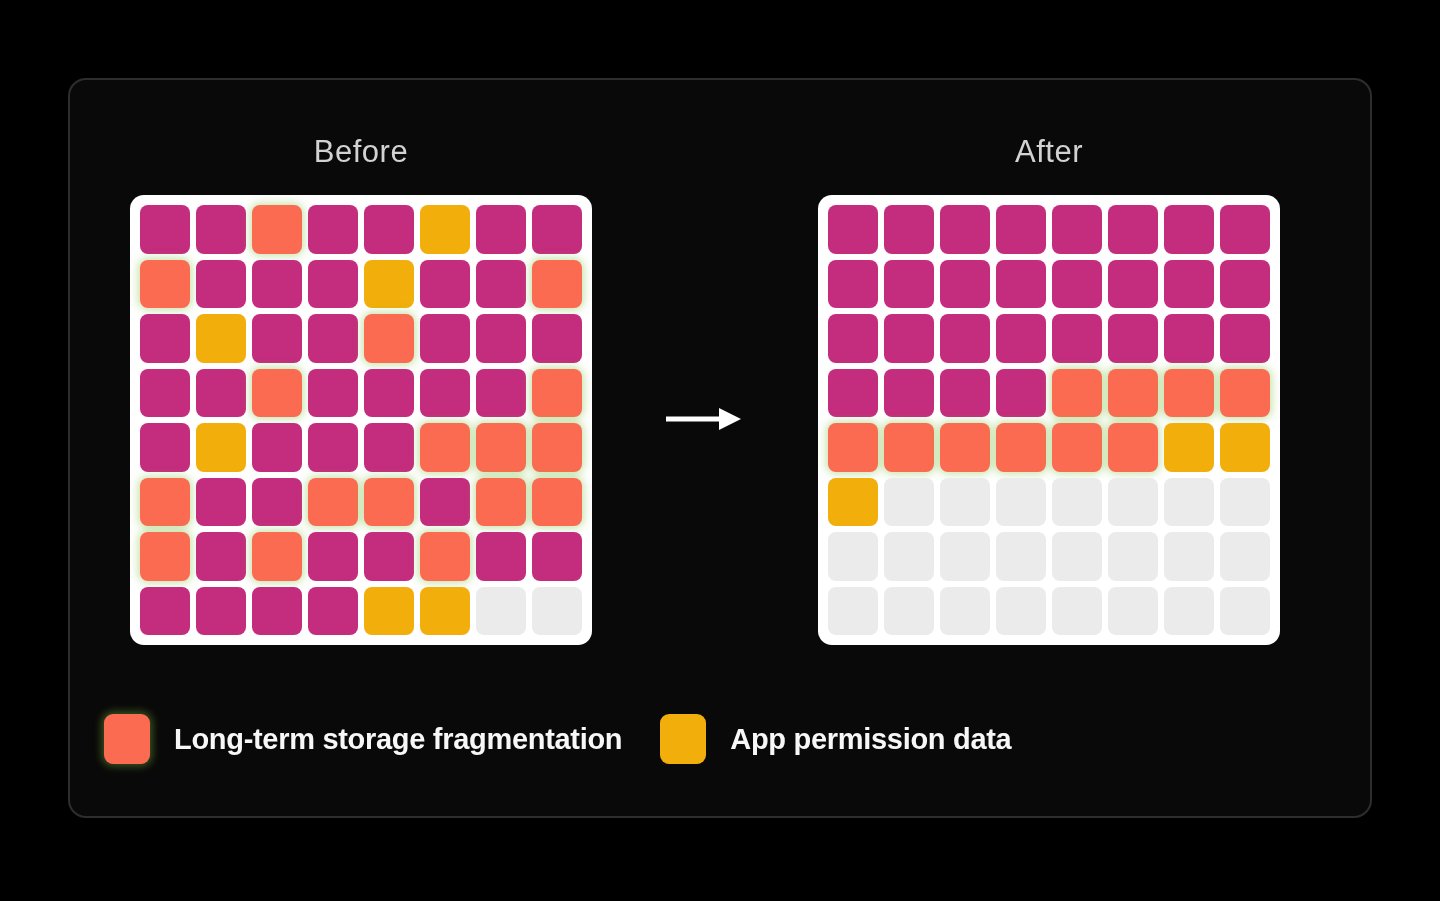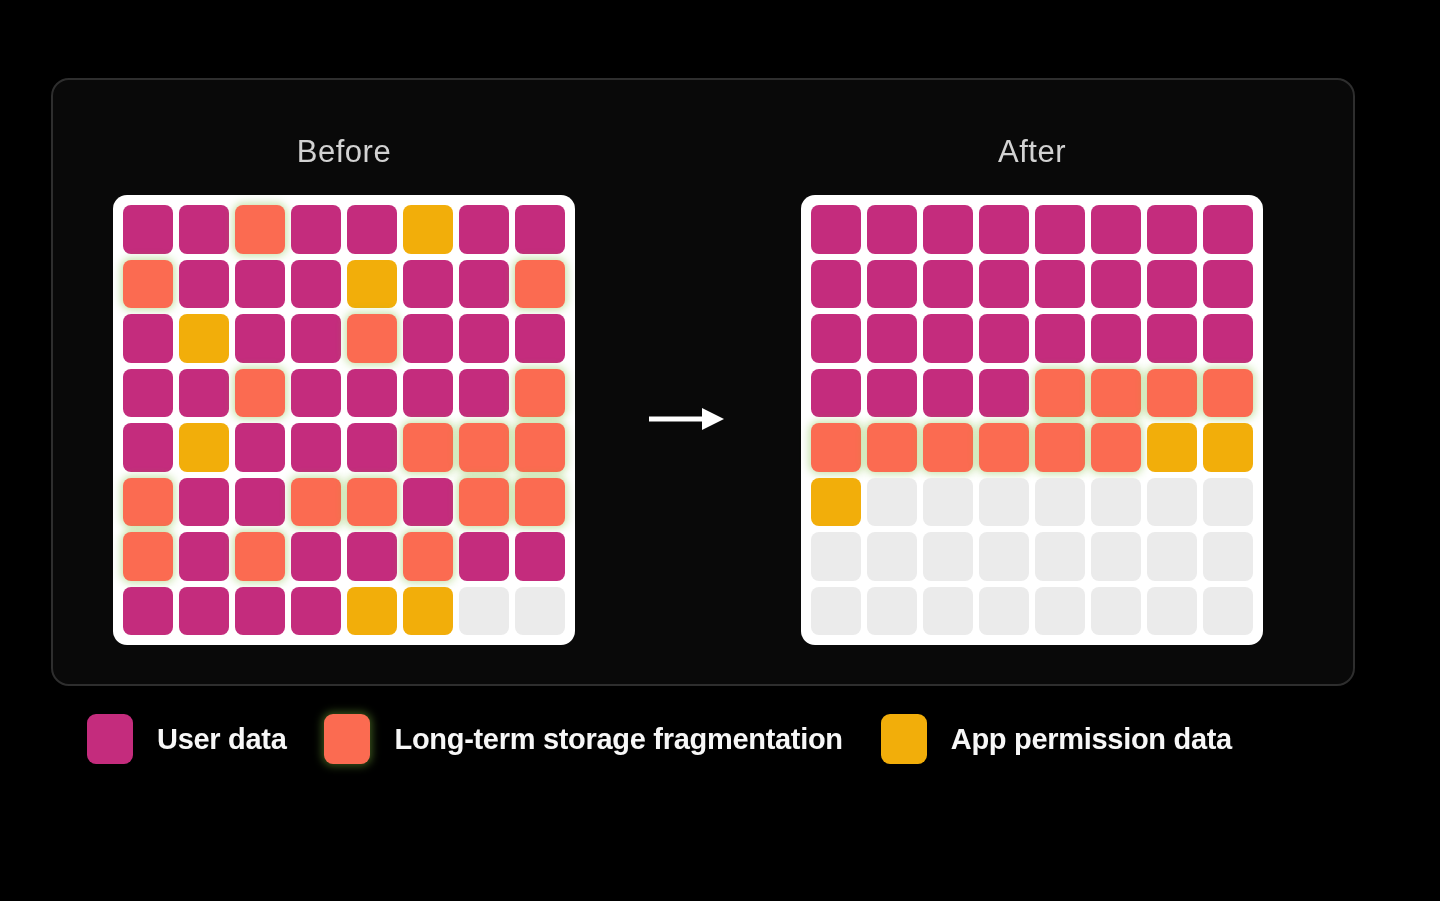--- a/index.html
+++ b/index.html
@@ -12,24 +12,24 @@
     font-family: "Liberation Sans", sans-serif;
   }
   .stage {
     position: relative;
     width: 1440px;
     height: 901px;
     background: #000000;
   }
   .panel {
     position: absolute;
-    left: 51px;
+    left: 68px;
     top: 78px;
     width: 1304px;
-    height: 608px;
+    height: 740px;
     background: #090909;
     border: 2px solid #2e2e2e;
     border-radius: 18px;
     box-sizing: border-box;
   }
   .grid-title {
     position: absolute;
     width: 462px;
     top: 54px;
     text-align: center;
@@ -243,24 +243,20 @@
         <div class="cell" style="background: rgb(235, 235, 235);"></div>
         <div class="cell" style="background: rgb(235, 235, 235);"></div>
         <div class="cell" style="background: rgb(235, 235, 235);"></div>
         <div class="cell" style="background: rgb(235, 235, 235);"></div>
         <div class="cell" style="background: rgb(235, 235, 235);"></div>
         <div class="cell" style="background: rgb(235, 235, 235);"></div>
       </div>
 
     <div class="legend">
       <div class="legend-item">
-        <div class="swatch" style="background: rgb(196, 44, 125);"></div>
-        <div class="legend-label">User data</div>
-      </div>
-      <div class="legend-item">
         <div class="swatch glow" style="background: rgb(251, 107, 81);"></div>
         <div class="legend-label">Long-term storage fragmentation</div>
       </div>
       <div class="legend-item">
         <div class="swatch" style="background: rgb(242, 174, 10);"></div>
         <div class="legend-label">App permission data</div>
       </div>
     </div>
 
   </div>

